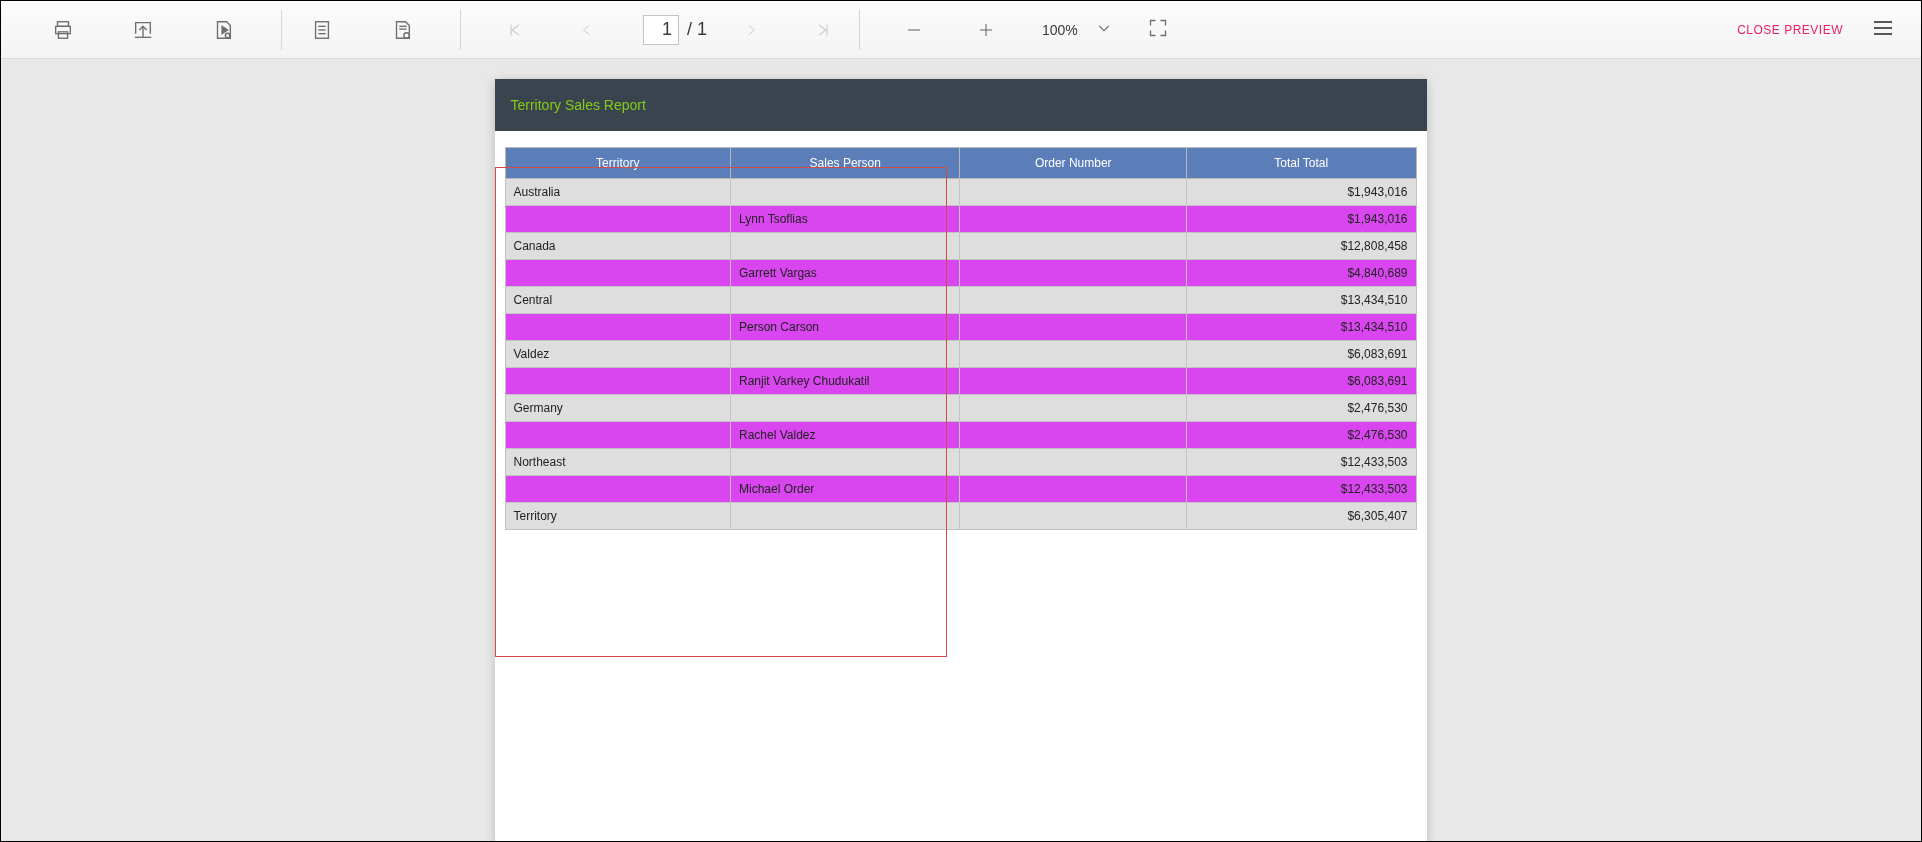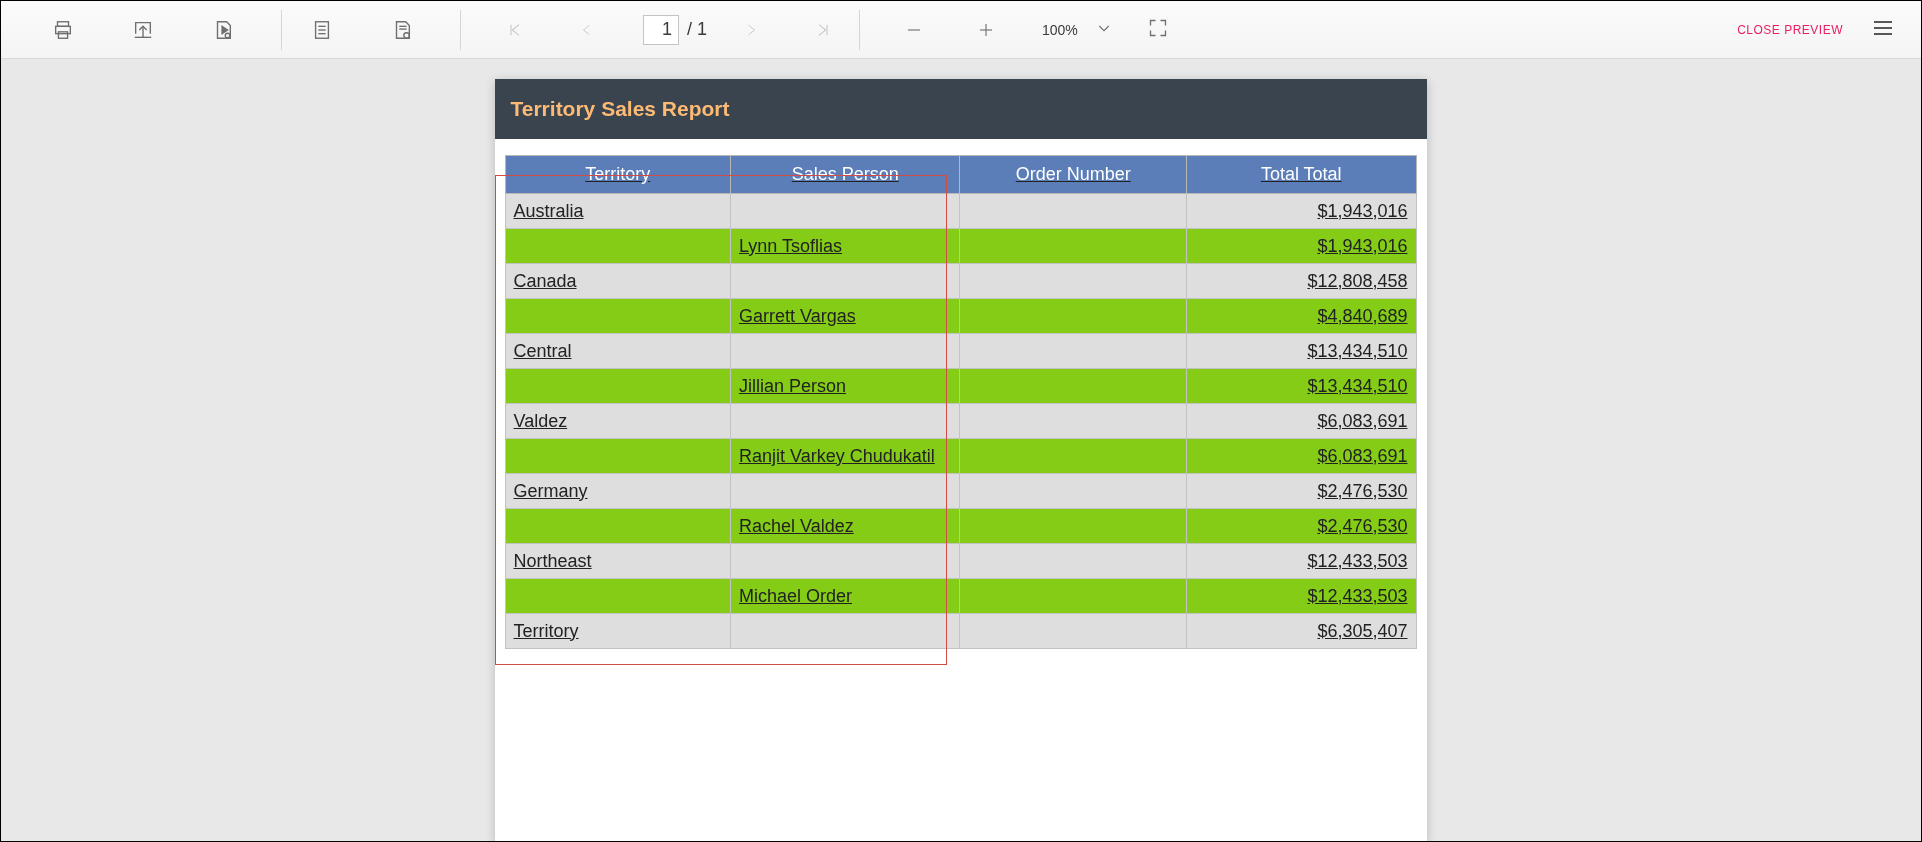--- a/index.html
+++ b/index.html
@@ -93,48 +93,47 @@
   .canvas::-webkit-scrollbar-track { background:#f1f1f1; }
   .canvas::-webkit-scrollbar-thumb { background:#c2c2c2; border-radius:0px; }
 
   .page {
     width: 932px;
     background: #ffffff;
     box-shadow: 0 2px 10px rgba(0,0,0,0.2);
   }
   .report-title {
     background: #3a444f;
-    color: #fdba74;
-    font-size: 21px;
-    font-weight: bold;
+    color: #84cc16;
+    font-size: 14px;
+    font-weight: normal;
     padding: 18px 16px;
   }
   .table-wrap { padding: 16px 10px 0 10px; }
   table.report {
     width: 100%;
     border-collapse: collapse;
-    font-size: 18px;
+    font-size: 12px;
     color: #222;
-    text-decoration: underline;
   }
   table.report thead th {
     background: #5b7db8;
     color: #ffffff;
     font-weight: normal;
     padding: 8px 6px;
     border: 1px solid #b8b8b8;
     text-align: center;
   }
   table.report td {
     border: 1px solid #c2c2c2;
     padding: 0 8px;
-    height: 35px;
+    height: 27px;
   }
   tr.group-row td { background: #dedede; }
-  tr.detail-row td { background: #84cc16; }
+  tr.detail-row td { background: #d946ef; }
   td.c-terr { width: 224px; }
   td.c-person { width: 228px; }
   td.c-order { width: 225px; }
   td.c-total { width: 228px; text-align: right; }
   .highlight-region {
     position: absolute;
     border: 1px solid #d24b46;
     pointer-events:none;
   }
 </style>
@@ -295,21 +294,21 @@
               <td class="c-total">$4,840,689</td>
             </tr>
             <tr class="group-row">
               <td class="c-terr">Central</td>
               <td class="c-person"></td>
               <td class="c-order"></td>
               <td class="c-total">$13,434,510</td>
             </tr>
             <tr class="detail-row">
               <td class="c-terr"></td>
-              <td class="c-person">Jillian Person</td>
+              <td class="c-person">Person Carson</td>
               <td class="c-order"></td>
               <td class="c-total">$13,434,510</td>
             </tr>
             <tr class="group-row">
               <td class="c-terr">Valdez</td>
               <td class="c-person"></td>
               <td class="c-order"></td>
               <td class="c-total">$6,083,691</td>
             </tr>
             <tr class="detail-row">

